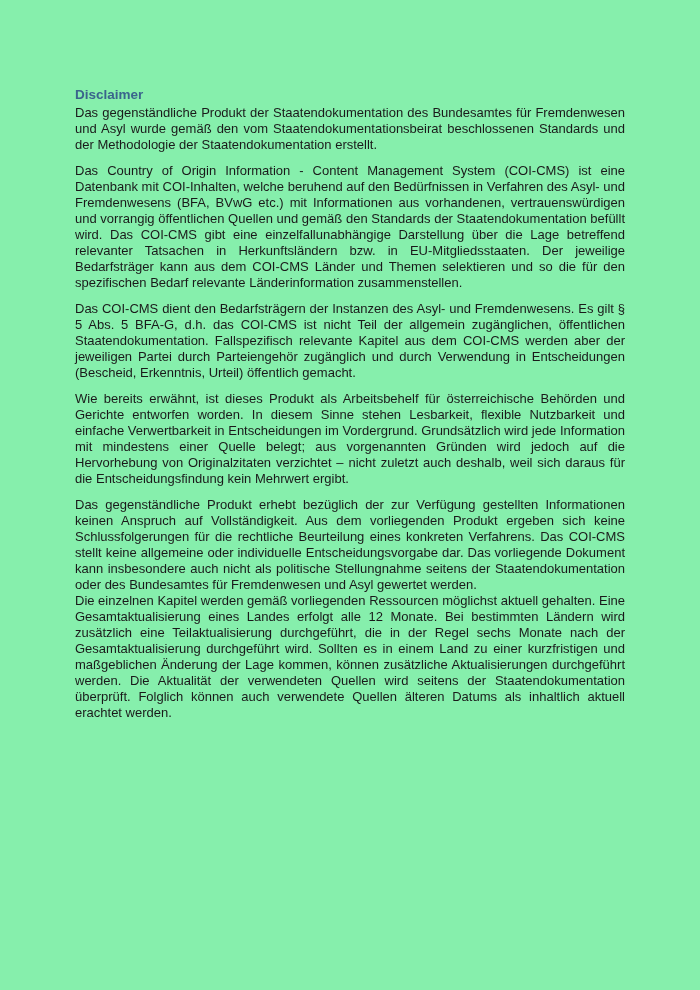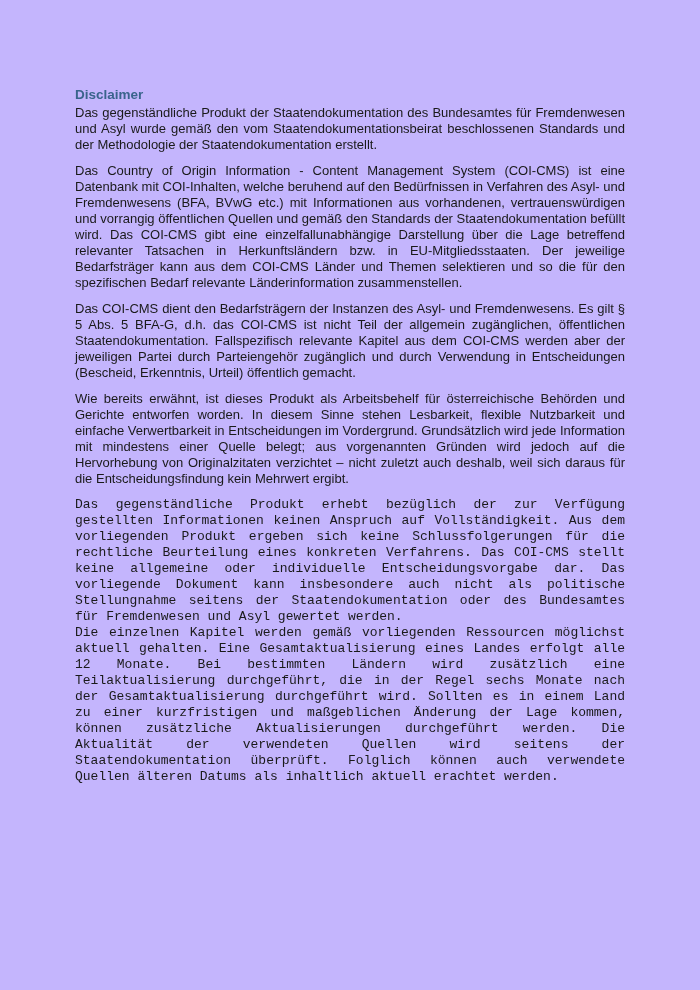--- a/index.html
+++ b/index.html
@@ -4,21 +4,21 @@
 <style>
   html, body {
     margin: 0;
     padding: 0;
     background: #ffffff;
   }
   .page {
     position: relative;
     width: 700px;
     height: 990px;
-    background: #c4b5fd;
+    background: #86efac;
     overflow: hidden;
     font-family: "Liberation Sans", "DejaVu Sans", sans-serif;
     box-sizing: border-box;
   }
   .content {
     position: absolute;
     top: 85px;
     left: 75px;
     width: 550px;
   }
@@ -36,21 +36,20 @@
     margin: 0 0 10px 0;
     font-size: 13px;
     line-height: 16px;
     color: #1a1a1a;
     text-align: justify;
     hyphens: auto;
     -webkit-hyphens: auto;
   }
   .para:last-child {
     margin-bottom: 0;
-    font-family: Liberation Mono, monospace;
   }
   .footer {
     position: absolute;
     top: 926px;
     left: 0;
     width: 700px;
     text-align: center;
   }
   .page-number {
     font-size: 12.5px;

